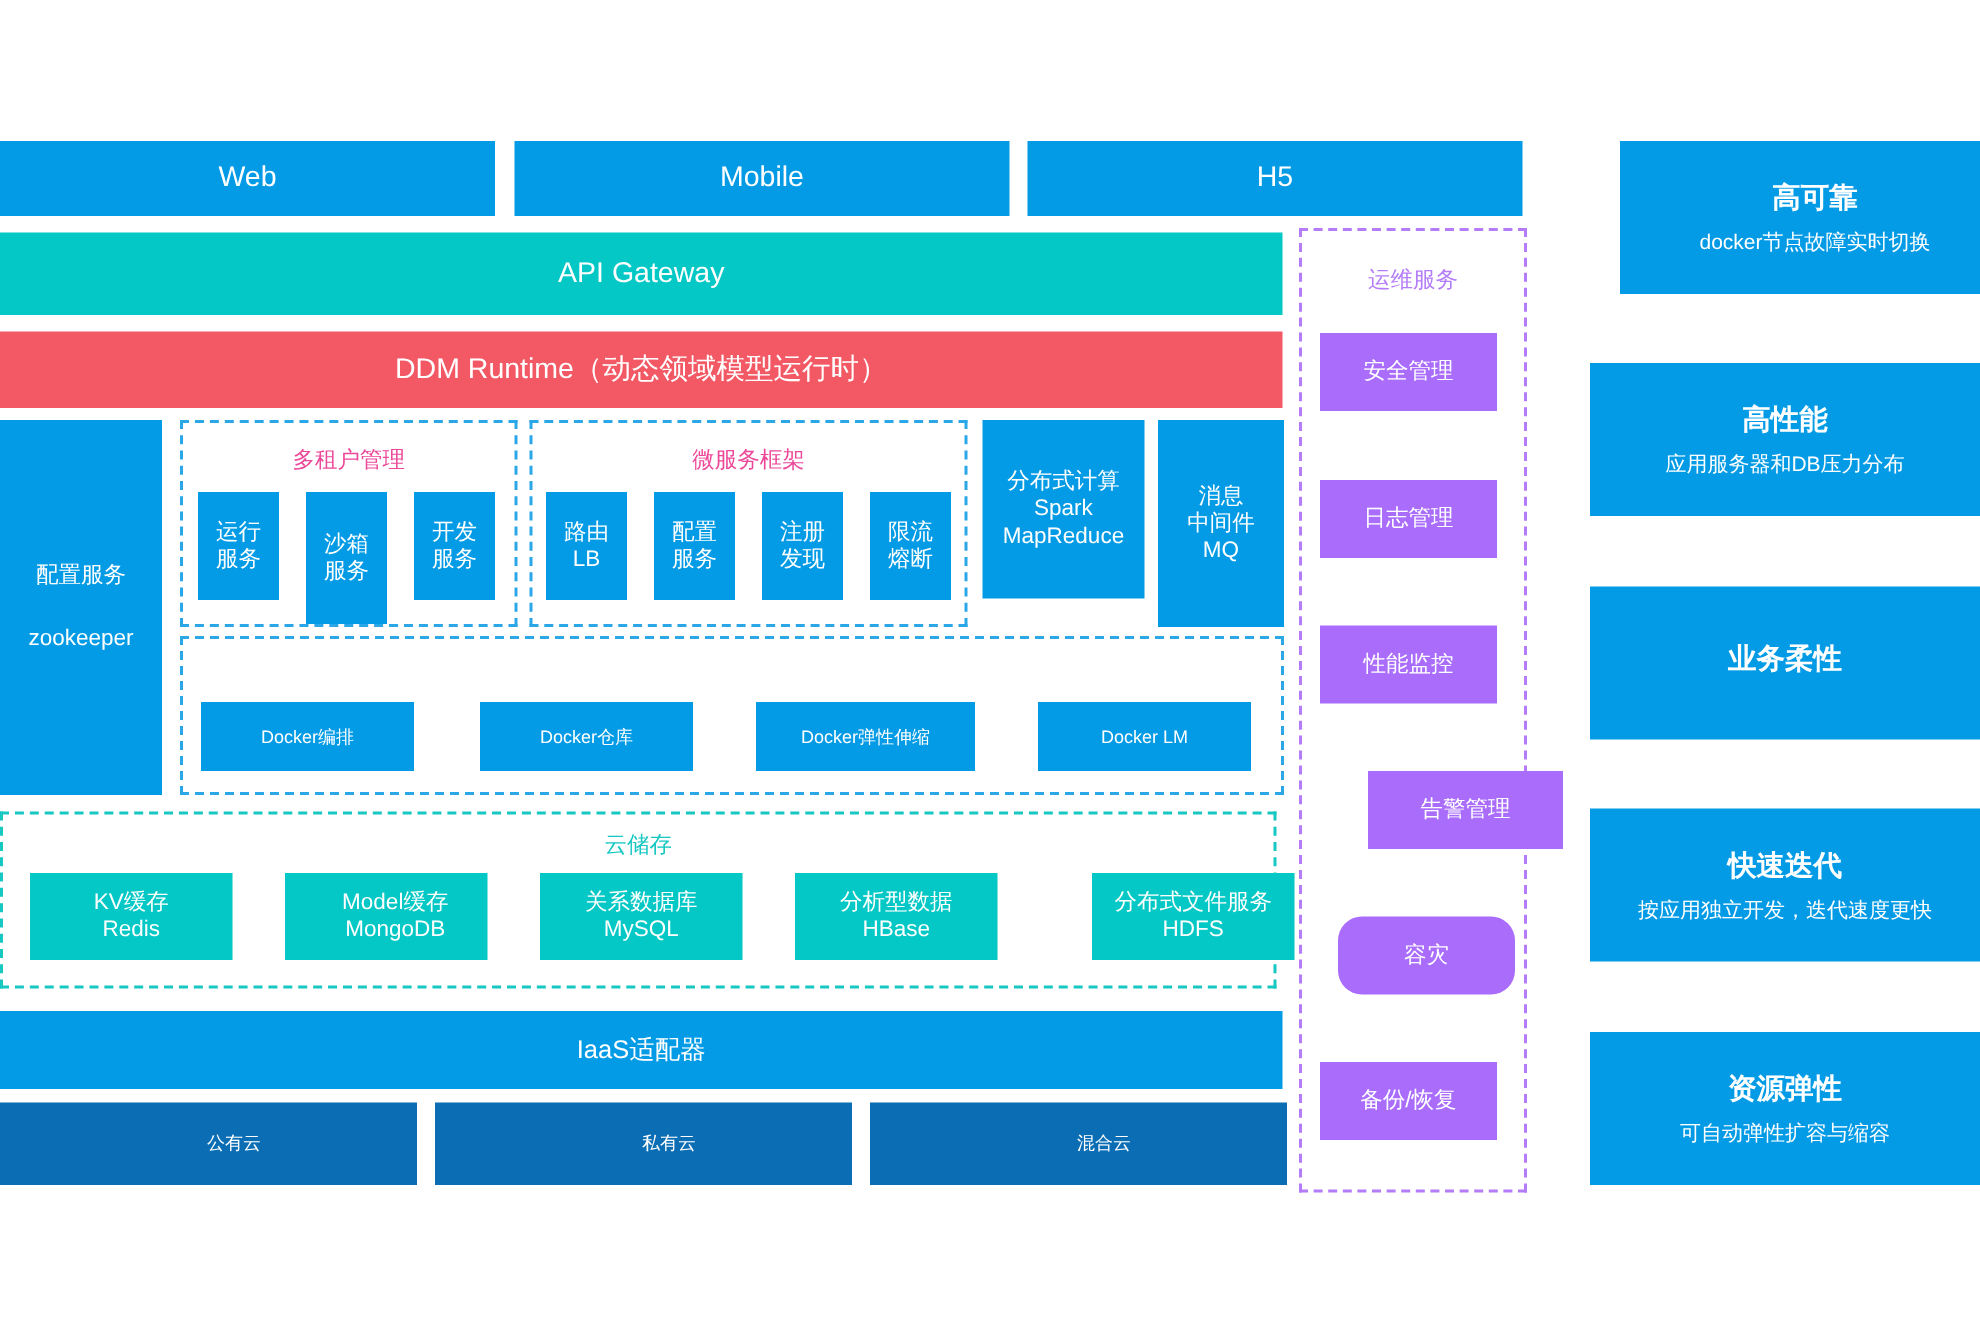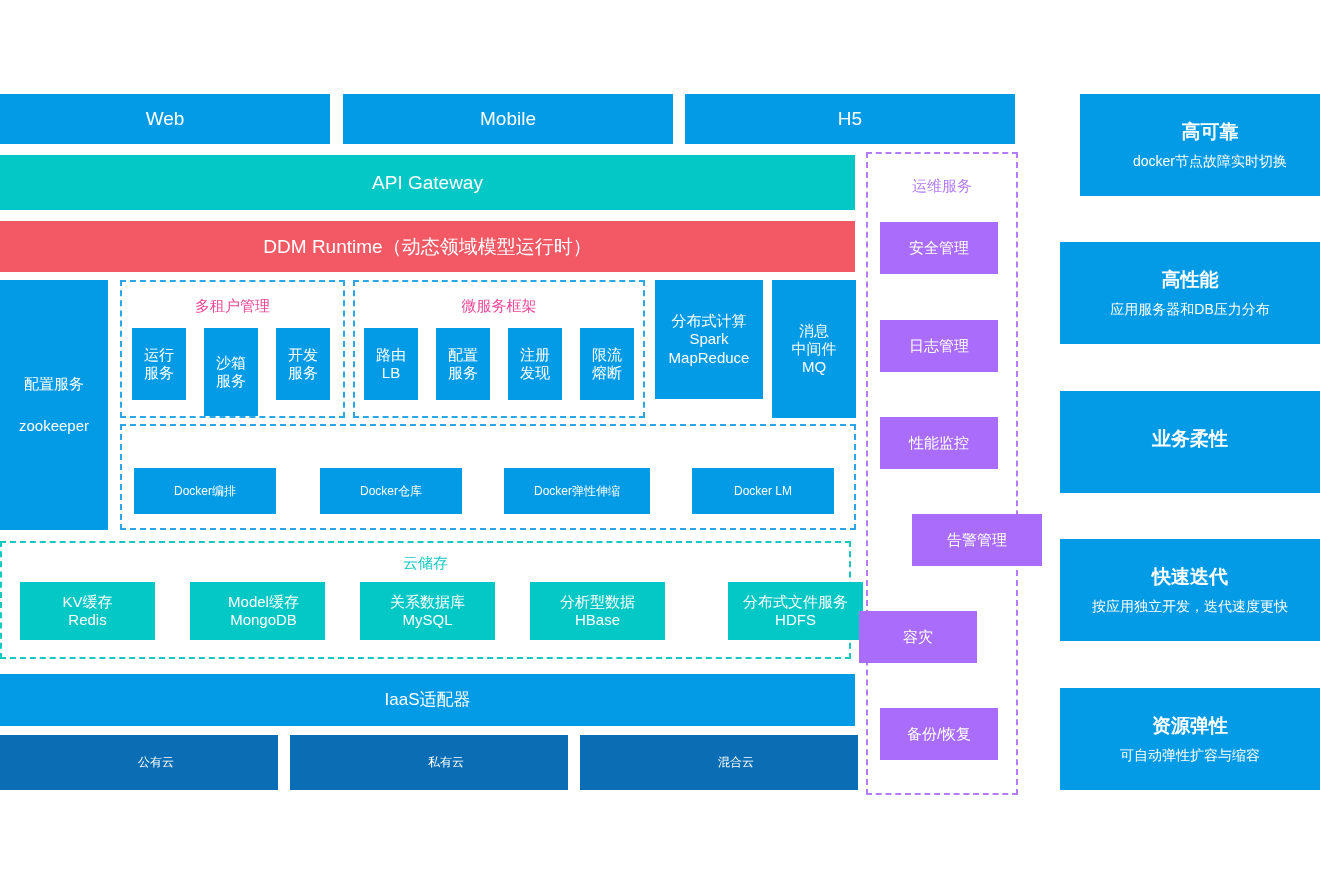--- a/index.html
+++ b/index.html
@@ -223,21 +223,21 @@
   </div>
   <div class="box purple opsbox" style="left:880px; top:320px; width:118px; height:52px;">
     <span>日志管理</span>
   </div>
   <div class="box purple opsbox" style="left:880px; top:417px; width:118px; height:52px;">
     <span>性能监控</span>
   </div>
   <div class="box purple opsbox" style="left:880px; top:514px; width:130px; height:52px;margin-left:32px;">
     <span>告警管理</span>
   </div>
-  <div class="box purple opsbox" style="left:859px; top:611px; width:118px; height:52px;">
+  <div class="box purple opsbox" style="left:892px; top:611px; width:118px; height:52px;border-radius:16px;">
     <span>容灾</span>
   </div>
   <div class="box purple opsbox" style="left:880px; top:708px; width:118px; height:52px;text-align:right;">
     <span>备份/恢复</span>
   </div>
 
   <div class="card" style="left:1060px; top:94px; width:260px; height:102px;margin-left:20px;">
     <div class="card-title">高可靠</div>
     <div class="card-desc">docker节点故障实时切换</div>
   </div>

